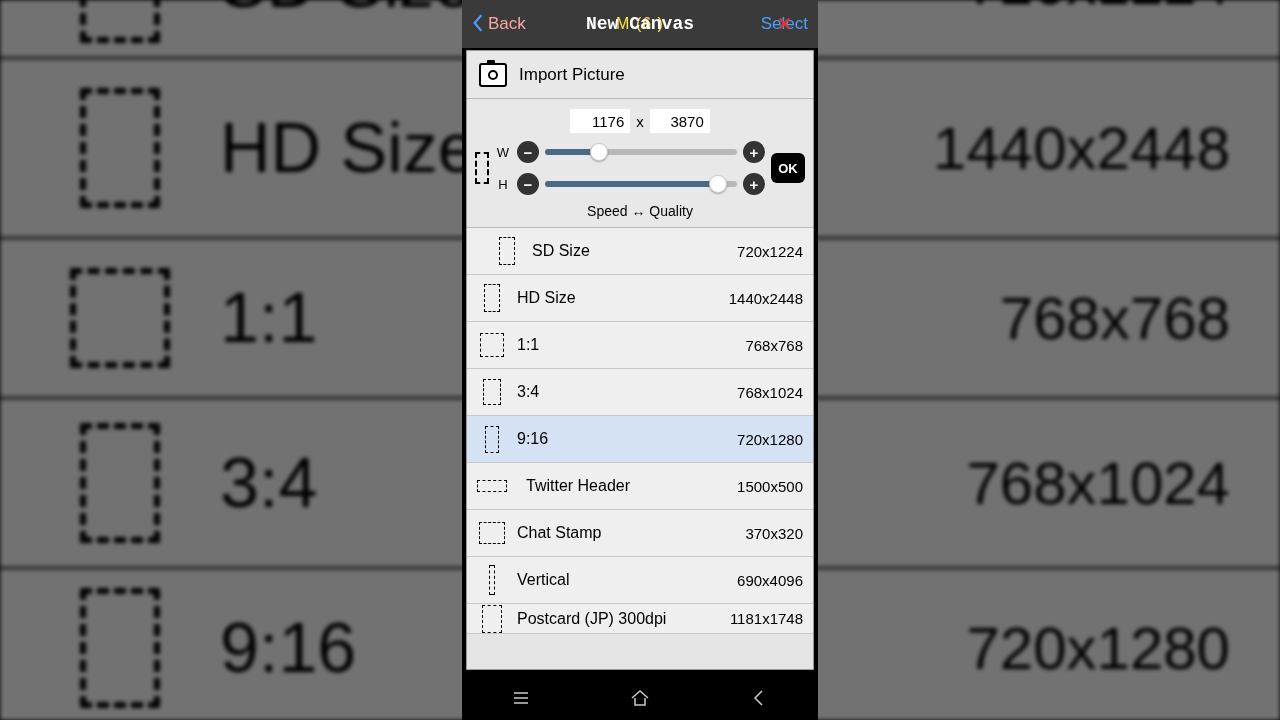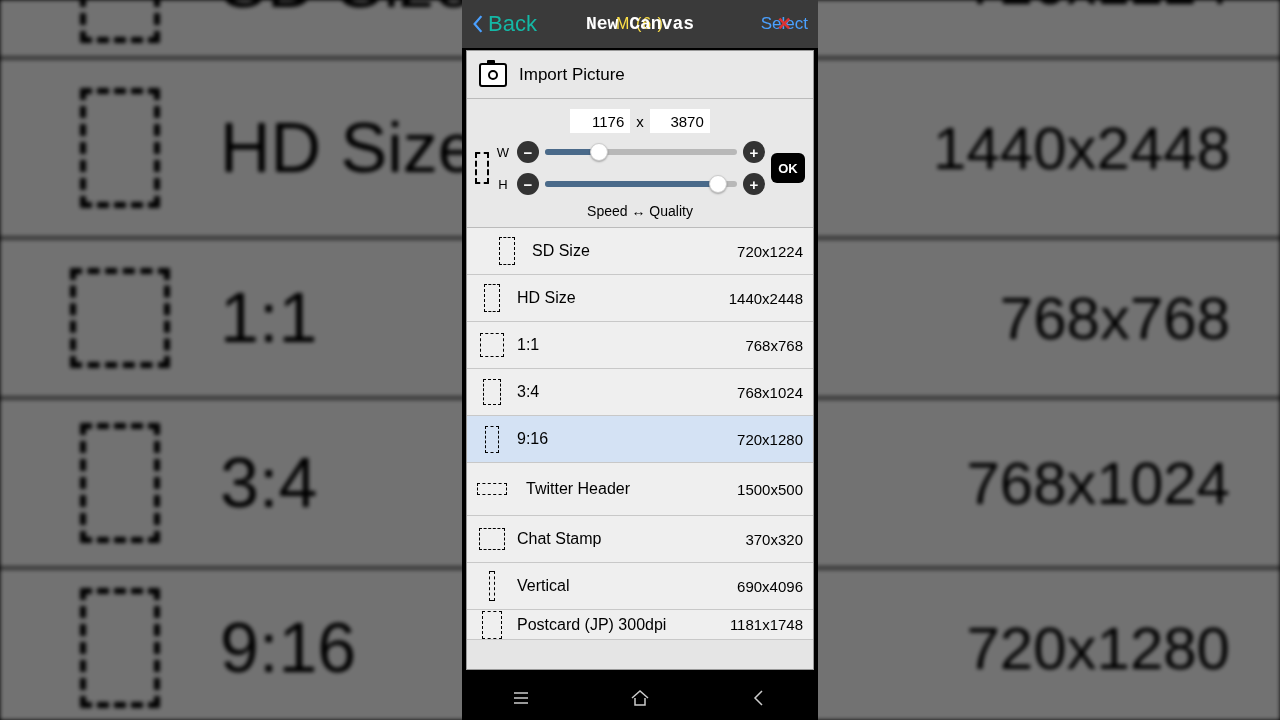--- a/index.html
+++ b/index.html
@@ -32,21 +32,21 @@
   
   
   .phone {
     position:absolute; left:462px; top:0; width:356px; height:720px;
     background:#000; z-index:10;
   }
   .phone-header {
     height:48px; background:#3a3a3a; display:flex; align-items:center;
     justify-content:space-between; padding:0 10px; position:relative;
   }
-  .back-btn { display:flex; align-items:center; color:#14b8a6; font-size:22px; gap:4px; }
+  .back-btn { display:flex; color:#fca5a5; font-size:17px; gap:4px; }
   .back-btn svg { width:12px; height:18px; }
   .header-title {
     position:absolute; left:0; right:0; text-align:center;
     color:#fff; font-weight:bold; font-size:18px; pointer-events:none;font-family:Liberation Mono, monospace;
   }
   .header-behind {
     position:absolute; left:0; right:0; text-align:center;
     color:#fde047; font-size:16px; letter-spacing:1px;
   }
   .select-btn { color:#4aa0ff; font-size:17px; position:relative; }
@@ -268,21 +268,21 @@
           <div class="size-label">3:4</div>
           <div class="size-val">768x1024</div>
         </div>
         <div class="size-row selected" style="height: 47px;">
           <div class="ico">
             <div class="shape shape-916"></div>
           </div>
           <div class="size-label">9:16</div>
           <div class="size-val">720x1280</div>
         </div>
-        <div class="size-row" style="height: 53px; gap: 19px;">
+        <div class="size-row" style="height: 47px; gap: 19px;">
           <div class="ico">
             <div class="shape shape-wide"></div>
           </div>
           <div class="size-label">Twitter Header</div>
           <div class="size-val">1500x500</div>
         </div>
         <div class="size-row" style="height: 47px;">
           <div class="ico">
             <div class="shape shape-chat"></div>
           </div>

